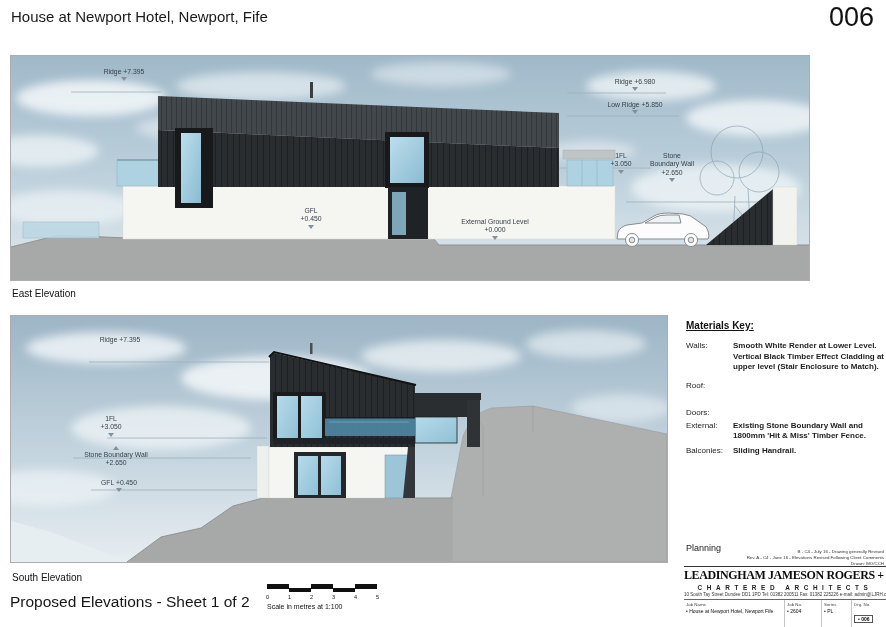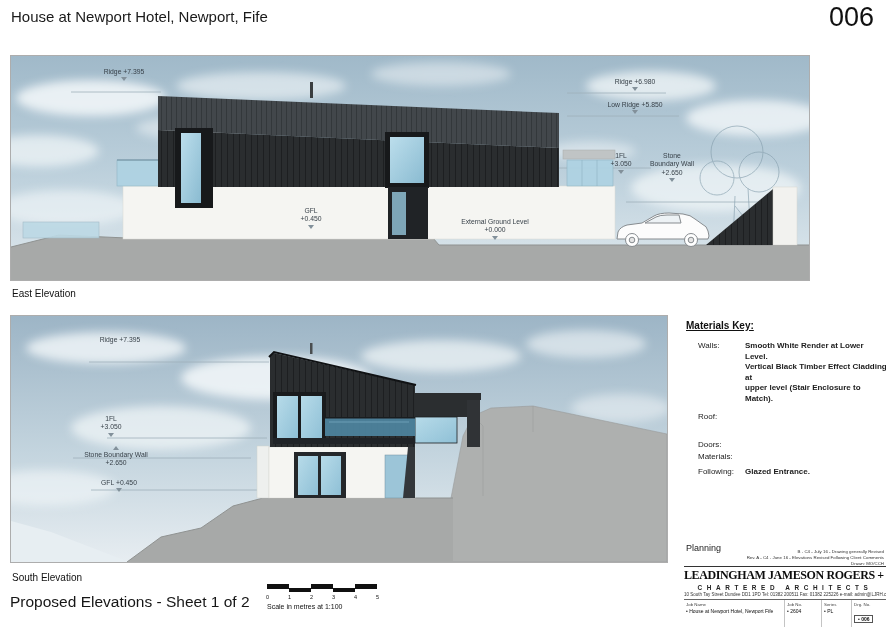--- a/index.html
+++ b/index.html
@@ -19,21 +19,21 @@
   .cap-south{left:12px;top:572px;}
 
   .ann{position:absolute;display:flex;flex-direction:column;align-items:center;z-index:5;}
   .ann-text{font-size:6.8px;line-height:1.25;color:#39424a;text-align:center;white-space:pre-line;}
   .tri{width:0;height:0;border-left:3.5px solid transparent;border-right:3.5px solid transparent;border-top:4px solid #82909a;margin:1px auto 0;}
   .tri-up{width:0;height:0;border-left:3.5px solid transparent;border-right:3.5px solid transparent;border-bottom:4px solid #82909a;margin:0 auto 1px;}
 
   .materials{position:absolute;left:686px;top:320px;width:202px;}
   .materials-title{font-size:10px;font-weight:bold;text-decoration:underline;color:#111;margin-bottom:10px;}
   .mat-item{display:flex;font-size:8px;line-height:10.5px;color:#1c1c1c;}
-  .mat-term{width:47px;flex:0 0 47px;margin-left:12px;}
+  .mat-term{width:47px;flex:0 0 47px;}
   .mat-desc{white-space:pre-line;font-weight:bold;}
   .mb8{margin-bottom:8px}.mb17{margin-bottom:17px}.mb2{margin-bottom:2px}.mb4{margin-bottom:4px}
 
   .planning{position:absolute;left:686px;top:543px;font-size:9px;color:#1c1c1c;}
   .revisions{position:absolute;right:2px;top:549px;width:230px;text-align:right;font-size:4.4px;line-height:1.35;color:#333;}
 
   .titleblock{position:absolute;left:684px;top:566px;width:202px;border-top:1px solid #333;}
   .firm-name{font-family:"Liberation Serif","DejaVu Serif",serif;font-weight:bold;font-size:12px;letter-spacing:-0.4px;text-align:center;color:#0d0d0d;margin-top:1px;white-space:nowrap;}
   .firm-sub{font-size:6.4px;font-weight:bold;letter-spacing:4.6px;text-align:center;color:#222;margin-top:0.5px;white-space:nowrap;}
   .firm-addr{font-size:4.5px;text-align:center;color:#333;margin-top:1.5px;padding-bottom:2px;border-bottom:0.5px solid #666;white-space:nowrap;}
@@ -287,25 +287,27 @@
 Vertical Black Timber Effect Cladding at
 upper level (Stair Enclosure to Match).</span>
     </div>
     <div class="mat-item mb17">
       <span class="mat-term">Roof:</span>
     </div>
     <div class="mat-item mb2">
       <span class="mat-term">Doors:</span>
     </div>
     <div class="mat-item mb4">
-      <span class="mat-term">Materials:</span>
+      <span class="mat-term">External:</span>
+      <span class="mat-desc">Existing Stone Boundary Wall and
+1800mm 'Hit &amp; Miss' Timber Fence.</span>
     </div>
     <div class="mat-item">
-      <span class="mat-term">Following:</span>
-      <span class="mat-desc">Glazed Entrance.</span>
+      <span class="mat-term">Balconies:</span>
+      <span class="mat-desc">Sliding Handrail.</span>
     </div>
   </div>
 
   <div class="planning">Planning</div>
 
   <div class="revisions">
     <div>B - C4 - July 16 - Drawing generally Revised</div>
     <div>Rev. A - C4 - June 16 - Elevations Revised Following Client Comments</div>
     <div>Drawn:  MO/CCH</div>
   </div>

